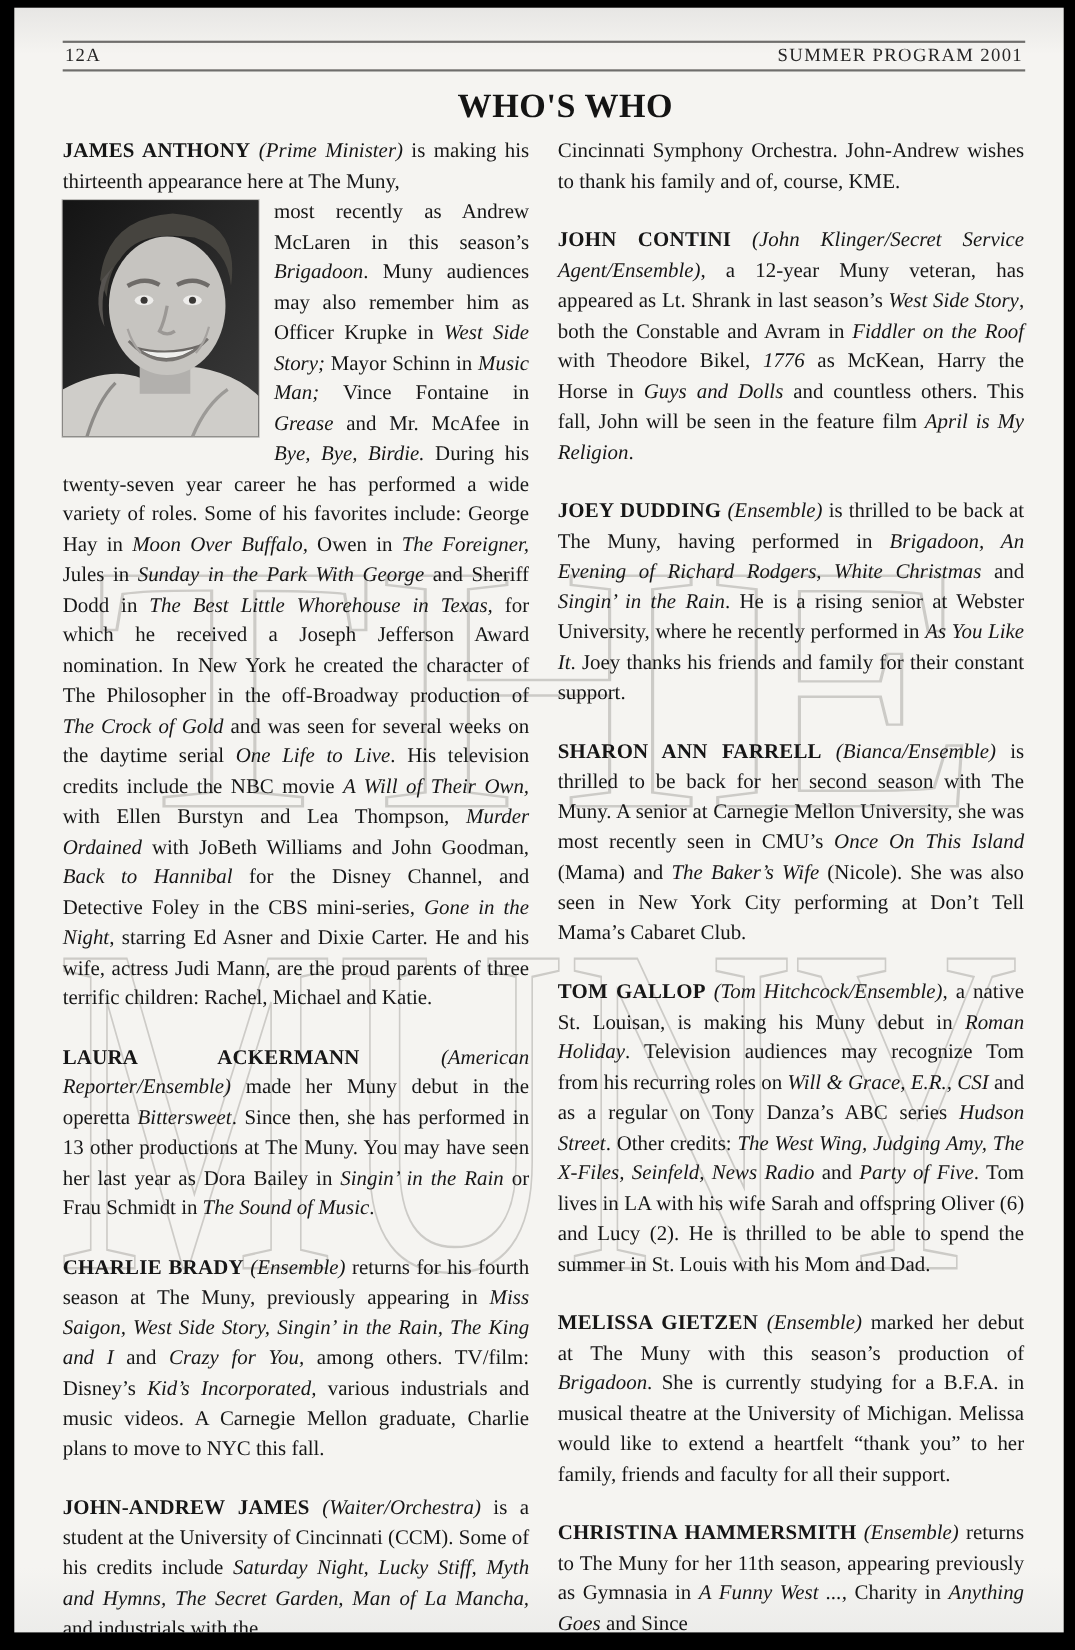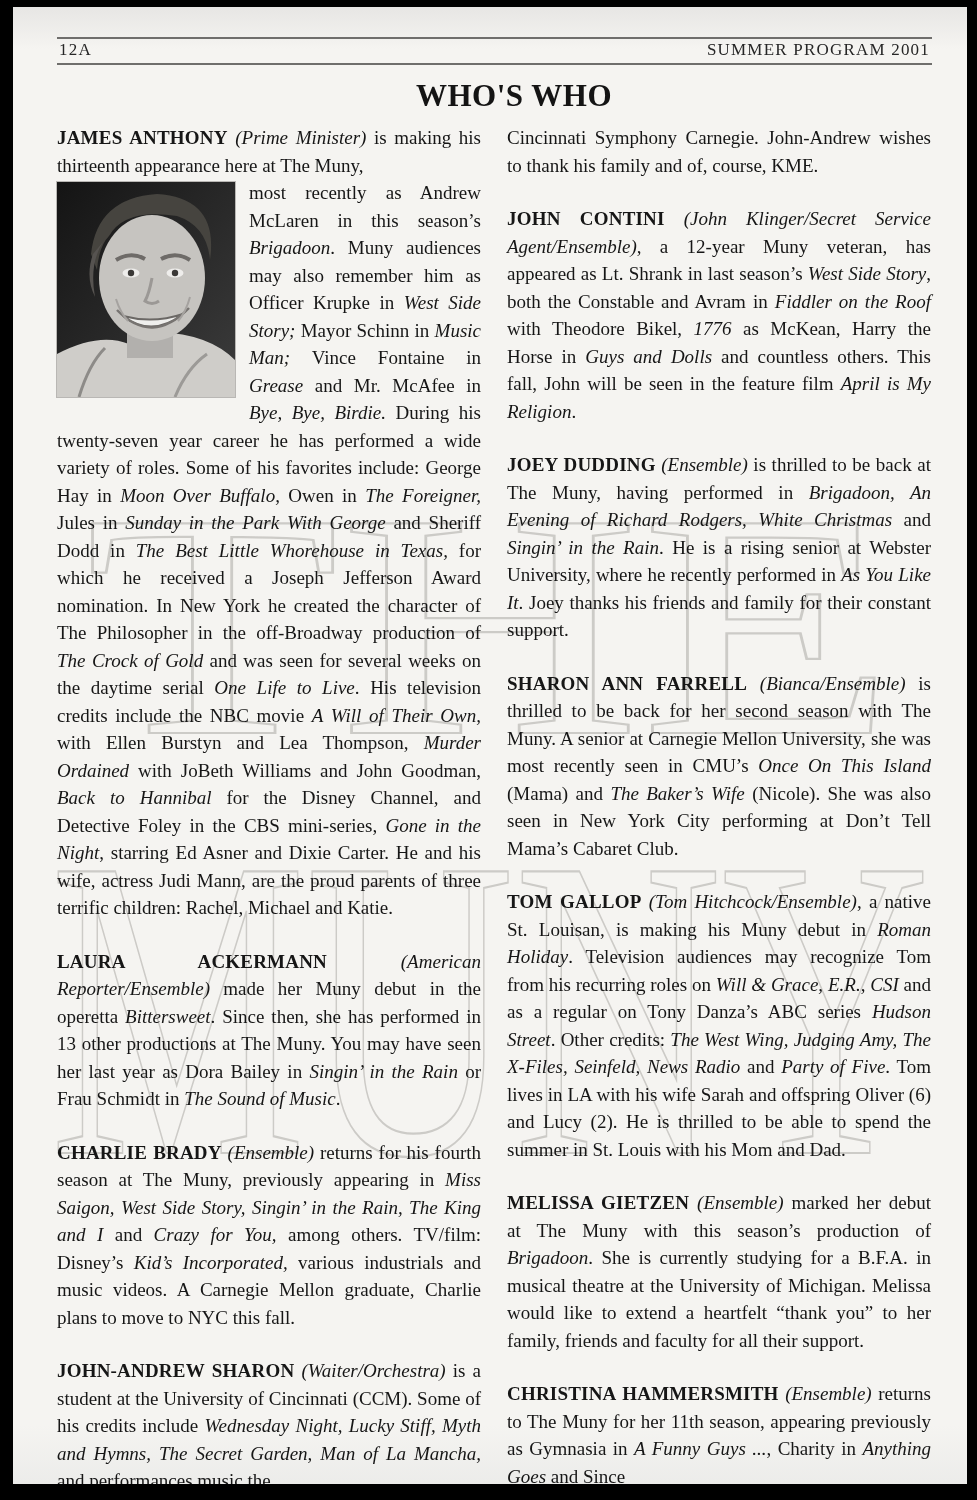--- a/index.html
+++ b/index.html
@@ -113,31 +113,31 @@
               <path d="M66 134 Q95 156 126 132 Q96 142 66 134 Z" fill="#efefed" stroke="#6b6865" stroke-width="2"></path>
               <path d="M60 128 Q95 164 132 126" stroke="#777471" stroke-width="2.5" fill="none"></path>
               <path d="M59 117 Q63 130 71 139" stroke="#a5a29f" stroke-width="2" fill="none"></path>
               <path d="M133 115 Q129 130 121 139" stroke="#a5a29f" stroke-width="2" fill="none"></path>
             </svg>
           </span><span id="anthony-rest"><span>most recently as Andrew McLaren in this season’s </span><i>Brigadoon</i><span>. Muny audiences may also remember him as Officer Krupke in </span><i>West Side Story;</i><span> Mayor Schinn in </span><i>Music Man;</i><span> Vince Fontaine in </span><i>Grease</i><span> and Mr. McAfee in </span><i>Bye, Bye, Birdie.</i><span> During his twenty-seven year career he has performed a wide variety of roles. Some of his favorites include: George Hay in </span><i>Moon Over Buffalo,</i><span> Owen in </span><i>The Foreigner,</i><span> Jules in </span><i>Sunday in the Park With George</i><span> and Sheriff Dodd in </span><i>The Best Little Whorehouse in Texas,</i><span> for which he received a Joseph Jefferson Award nomination. In New York he created the character of The Philosopher in the off-Broadway production of </span><i>The Crock of Gold</i><span> and was seen for several weeks on the daytime serial </span><i>One Life to Live</i><span>. His television credits include the NBC movie </span><i>A Will of Their Own,</i><span> with Ellen Burstyn and Lea Thompson, </span><i>Murder Ordained</i><span> with JoBeth Williams and John Goodman, </span><i>Back to Hannibal</i><span> for the Disney Channel, and Detective Foley in the CBS mini-series, </span><i>Gone in the Night</i><span>, starring Ed Asner and Dixie Carter. He and his wife, actress Judi Mann, are the proud parents of three terrific children: Rachel, Michael and Katie.</span></span>
         </p>
         <div id="left-bios">
             <p class="bio"><b class="bio-name">LAURA ACKERMANN</b> <i class="bio-role">(American Reporter/Ensemble)</i><span> made her Muny debut in the operetta </span><i>Bittersweet</i><span>. Since then, she has performed in 13 other productions at The Muny. You may have seen her last year as Dora Bailey in </span><i>Singin’ in the Rain</i><span> or Frau Schmidt in </span><i>The Sound of Music</i><span>.</span></p>
             <p class="bio"><b class="bio-name">CHARLIE BRADY</b> <i class="bio-role">(Ensemble)</i><span> returns for his fourth season at The Muny, previously appearing in </span><i>Miss Saigon, West Side Story, Singin’ in the Rain, The King and I</i><span> and </span><i>Crazy for You,</i><span> among others. TV/film: Disney’s </span><i>Kid’s Incorporated,</i><span> various industrials and music videos. A Carnegie Mellon graduate, Charlie plans to move to NYC this fall.</span></p>
-            <p class="bio"><b class="bio-name">JOHN-ANDREW SHARON</b> <i class="bio-role">(Waiter/Orchestra)</i><span> is a student at the University of Cincinnati (CCM). Some of his credits include </span><i>Wednesday Night, Lucky Stiff, Myth and Hymns, The Secret Garden, Man of La Mancha,</i><span> and performances music the</span></p>
+            <p class="bio"><b class="bio-name">JOHN-ANDREW JAMES</b> <i class="bio-role">(Waiter/Orchestra)</i><span> is a student at the University of Cincinnati (CCM). Some of his credits include </span><i>Saturday Night, Lucky Stiff, Myth and Hymns, The Secret Garden, Man of La Mancha,</i><span> and industrials with the</span></p>
           </div>
       </div>
 
       <div class="col">
         <div id="right-bios">
-            <p class="bio"><span>Cincinnati Symphony Carnegie.  John-Andrew wishes to thank his family and of, course, KME.</span></p>
+            <p class="bio"><span>Cincinnati Symphony Orchestra.  John-Andrew wishes to thank his family and of, course, KME.</span></p>
             <p class="bio"><b class="bio-name">JOHN CONTINI</b> <i class="bio-role">(John Klinger/Secret Service Agent/Ensemble)</i><span>, a 12-year Muny veteran, has appeared as Lt. Shrank in last season’s </span><i>West Side Story</i><span>, both the Constable and Avram in </span><i>Fiddler on the Roof</i><span> with Theodore Bikel, </span><i>1776</i><span> as McKean, Harry the Horse in </span><i>Guys and Dolls</i><span> and countless others. This fall, John will be seen in the feature film </span><i>April is My Religion</i><span>.</span></p>
             <p class="bio"><b class="bio-name">JOEY DUDDING</b> <i class="bio-role">(Ensemble)</i><span> is thrilled to be back at The Muny, having performed in </span><i>Brigadoon, An Evening of Richard Rodgers, White Christmas</i><span> and </span><i>Singin’ in the Rain</i><span>. He is a rising senior at Webster University, where he recently performed in </span><i>As You Like It</i><span>. Joey thanks his friends and family for their constant support.</span></p>
             <p class="bio"><b class="bio-name">SHARON ANN FARRELL</b> <i class="bio-role">(Bianca/Ensemble)</i><span> is thrilled to be back for her second season with The Muny. A senior at Carnegie Mellon University, she was most recently seen in CMU’s </span><i>Once On This Island</i><span> (Mama) and </span><i>The Baker’s Wife</i><span> (Nicole). She was also seen in New York City performing at Don’t Tell Mama’s Cabaret Club.</span></p>
             <p class="bio"><b class="bio-name">TOM GALLOP</b> <i class="bio-role">(Tom Hitchcock/Ensemble)</i><span>, a native St. Louisan, is making his Muny debut in </span><i>Roman Holiday</i><span>. Television audiences may recognize Tom from his recurring roles on </span><i>Will &amp; Grace, E.R., CSI</i><span> and as a regular on Tony Danza’s ABC series </span><i>Hudson Street</i><span>. Other credits: </span><i>The West Wing, Judging Amy, The X-Files, Seinfeld, News Radio</i><span> and </span><i>Party of Five</i><span>. Tom lives in LA with his wife Sarah and offspring Oliver (6) and Lucy (2).  He is thrilled to be able to spend the summer in St. Louis with his Mom and Dad.</span></p>
             <p class="bio"><b class="bio-name">MELISSA GIETZEN</b> <i class="bio-role">(Ensemble)</i><span> marked her debut at The Muny with this season’s production of </span><i>Brigadoon</i><span>. She is currently studying for a B.F.A. in musical theatre at the University of Michigan. Melissa would like to extend a heartfelt “thank you” to her family, friends and faculty for all their support.</span></p>
-            <p class="bio"><b class="bio-name">CHRISTINA HAMMERSMITH</b> <i class="bio-role">(Ensemble)</i><span> returns to The Muny for her 11th season, appearing previously as Gymnasia in </span><i>A Funny Guys ...</i><span>, Charity in </span><i>Anything Goes</i><span> and Since</span></p>
+            <p class="bio"><b class="bio-name">CHRISTINA HAMMERSMITH</b> <i class="bio-role">(Ensemble)</i><span> returns to The Muny for her 11th season, appearing previously as Gymnasia in </span><i>A Funny West ...</i><span>, Charity in </span><i>Anything Goes</i><span> and Since</span></p>
           </div>
       </div>
     </div>
 
   </div>
 </div>
 
 </body></html>

